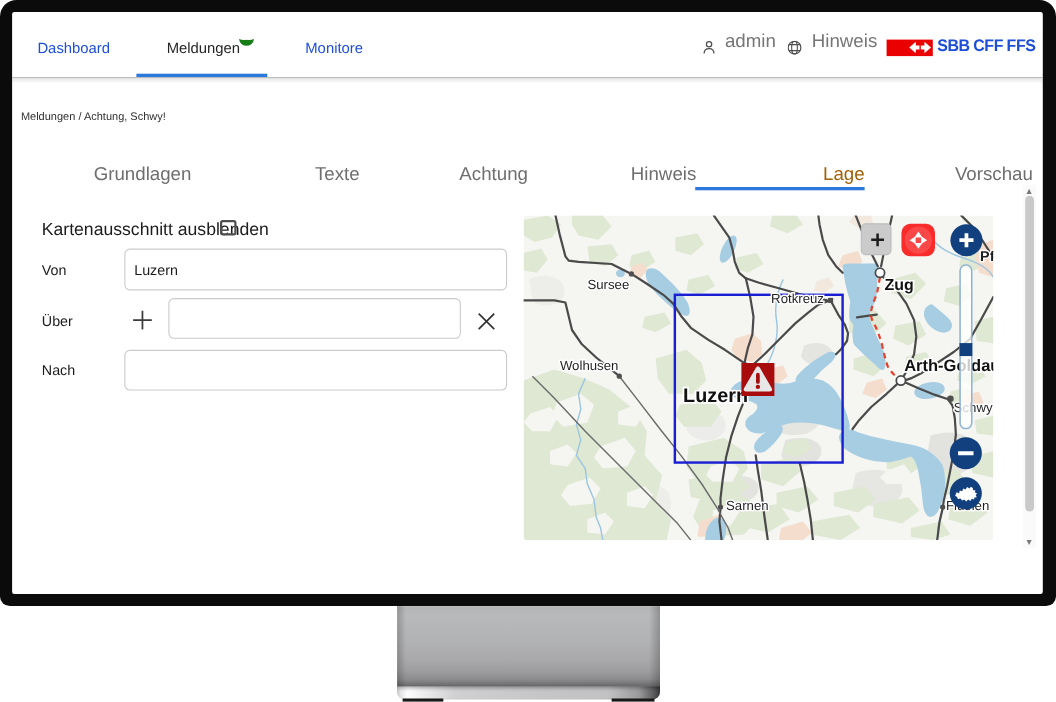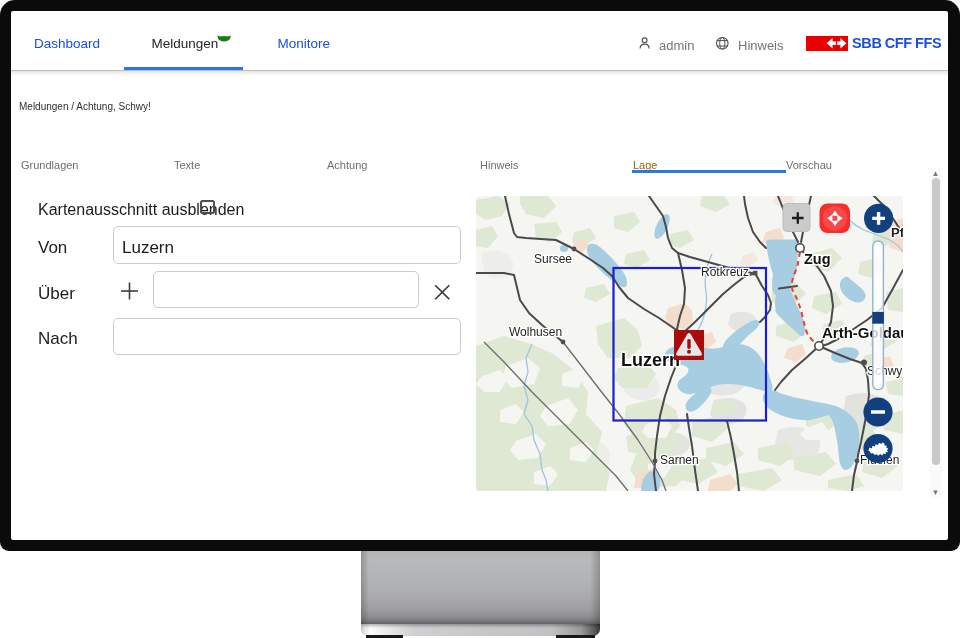--- a/index.html
+++ b/index.html
@@ -6,31 +6,31 @@
   body{font-family:"Liberation Sans",sans-serif;position:relative}
   .a{position:absolute}
   #monitor{left:0;top:0;width:960px;height:551px;background:#0b0b0b;border-radius:15px 15px 9px 9px}
   #screen{left:11px;top:11px;width:937px;height:529px;background:#fff;border-radius:2px}
   
   .nav{font-size:13.5px;color:#1d4ed8;top:36px}
   #nav2{color:#262626}
   #navline{left:124px;top:67px;width:118.5px;height:3px;background:#2b79dc}
   #hdrline{left:11px;top:70px;width:937px;height:1px;background:#bdbdbd}
   #hdrshadow{left:11px;top:71px;width:937px;height:5px;background:linear-gradient(180deg,rgba(0,0,0,.10),rgba(0,0,0,0))}
-  .usr{font-size:13px;color:#767676;top:38px}
+  .usr{font-size:17px;color:#767676;top:28px}
   #sbbbox{left:806px;top:36px;width:41.5px;height:14.5px;background:#eb0000}
   #sbbtxt{left:852px;top:33.5px;font-size:14.5px;font-weight:bold;color:#1d4ed8;letter-spacing:-0.35px;word-spacing:-0.5px;transform:scale(1,1.05);transform-origin:0 0}
   
   #crumb{left:19px;top:100.8px;font-size:10px;color:#303030}
   
-  .tab{top:159px;width:153px;text-align:left;font-size:11px;color:#6e6e6e}
+  .tab{top:149px;width:153px;text-align:right;font-size:17px;color:#6e6e6e}
   #tabLage{color:#a16207}
   #tabline{left:632px;top:170px;width:154px;height:2.5px;background:#2b79dc}
   
-  .lbl{font-size:17px;color:#1c1c1c}
+  .lbl{font-size:13px;color:#1c1c1c}
   .inp{border:1px solid #cbcbcb;border-radius:5px;background:#fff}
   #cbx{left:200px;top:199.5px;width:10.5px;height:10px;border:2px solid #4f4f4f;border-radius:2.5px}
   
   #sbtrack{left:929.5px;top:168px;width:12px;height:330px;background:#fafafa}
   #sbthumb{left:931.5px;top:178px;width:8px;height:287px;background:#c9c9c9;border-radius:4px}
   .sbarr{color:#7a7a7a;font-size:8px;left:931.5px;width:8px;text-align:center}
   
   #standbody{left:361px;top:551px;width:239px;height:74px;background:linear-gradient(180deg,#b4b5b7 0%,#b8b9bb 12%,#b1b2b4 45%,#a9a9ab 65%,#9d9d9f 80%,#8c8c8e 90%,#727274 96%,#68686a 98%,#7c7c7e 100%)}
   #standshade{left:361px;top:551px;width:239px;height:74px;background:linear-gradient(90deg,rgba(0,0,0,.20) 0,rgba(0,0,0,0) 8px,rgba(0,0,0,0) 229px,rgba(0,0,0,.22) 100%)}
   #standbase{left:361px;top:624px;width:239px;height:12px;border-radius:0 0 7px 7px;background:linear-gradient(90deg,#d9d9db 0,#fcfcfe 4%,#ededef 10%,#d0d0d2 22%,#c6c6c8 55%,#c2c2c4 80%,#9a9a9c 92%,#626264 97%,#3a3a3c 100%);box-shadow:inset 0 2px 3px rgba(0,0,0,.28)}

